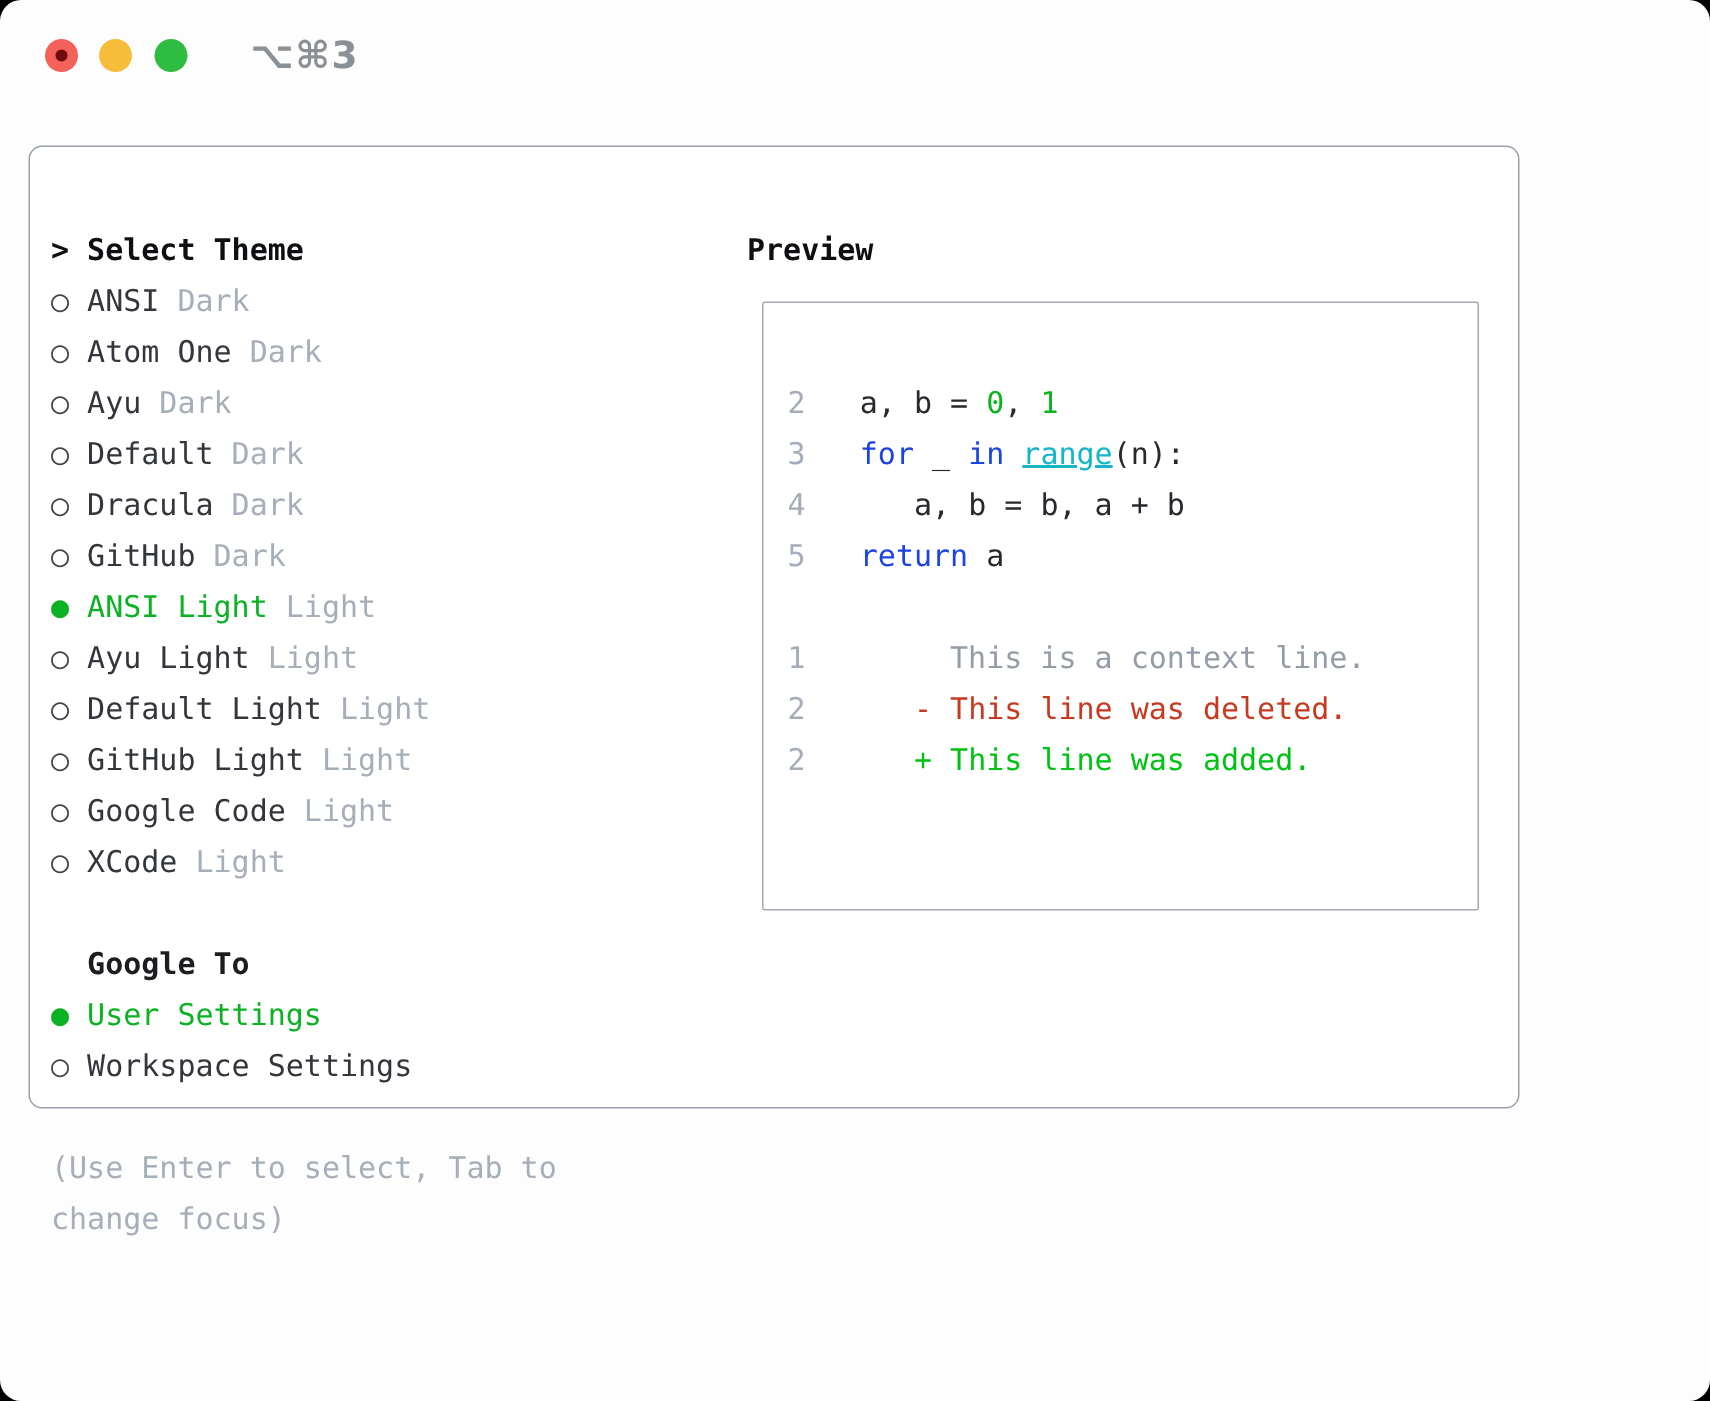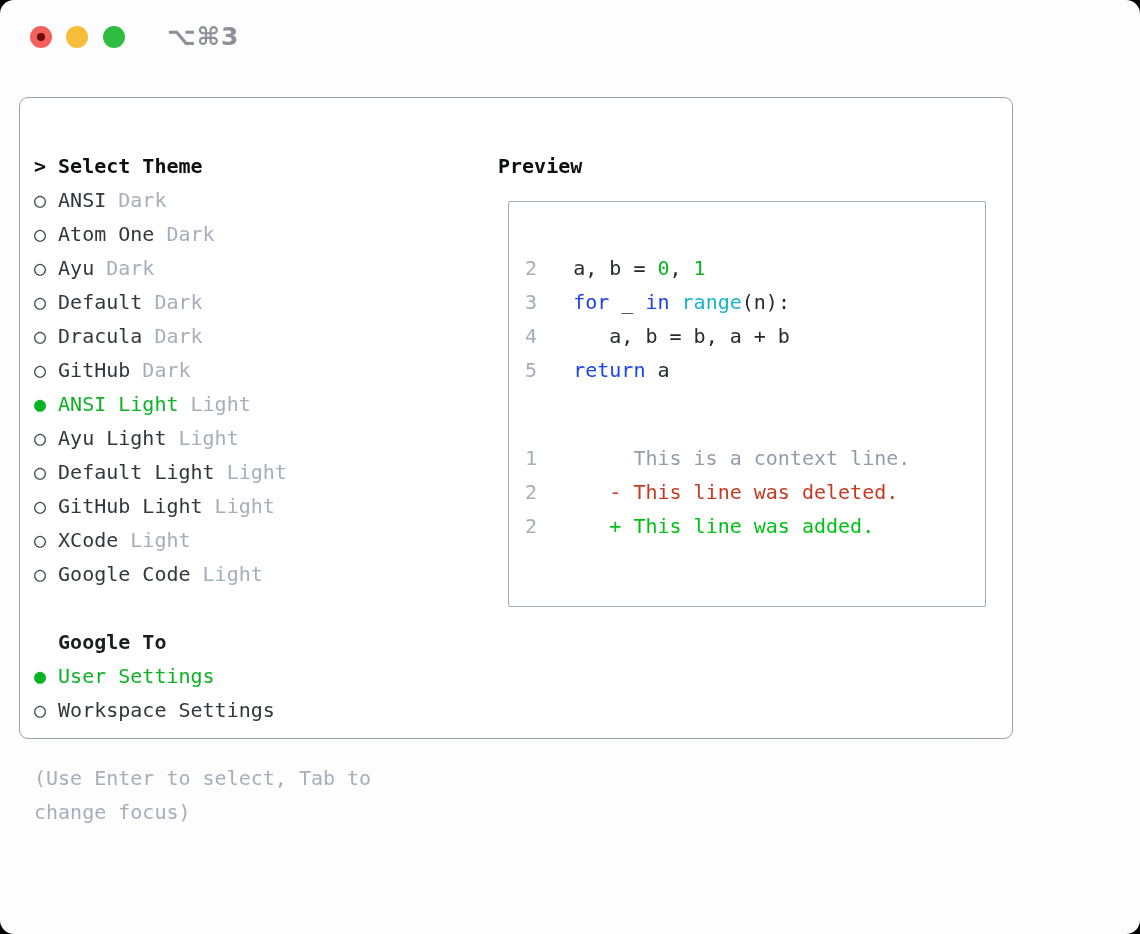--- a/index.html
+++ b/index.html
@@ -48,24 +48,24 @@
   .row.section{color:#1b1d21;padding-left:2ch;font-weight:600;}
   .row.help{color:var(--muted);}
   
   .preview-title{position:absolute;left:478px;top:51px;text-align:right;}
   .preview-box{
     position:absolute;left:488px;top:103px;width:478px;height:406px;
     background:#fff;border:1.5px solid var(--preview-border);border-radius:2px;
     overflow:hidden;
   }
   .code{padding:49px 0 0 16px;}
-  .diff{margin-top:54px;}
+  .diff{margin-top:34px;}
   .seg-ln{color:var(--line-number);}
   .seg-kw{color:var(--keyword);}
-  .seg-fn{color:var(--function);}
+  .seg-fn{color:var(--function);text-decoration:underline;}
   .seg-num{color:var(--number-literal);}
   .seg-pl{color:var(--code-text);}
   .seg-ctx{color:var(--context);}
   .seg-del{color:var(--diff-deleted);text-align:center;}
   .seg-add{color:var(--diff-added);}
 </style>
 </head>
 <body>
 
 <div class="sheet">
@@ -85,22 +85,22 @@
           <div class="row item"><span class="marker">○</span><span class="label">ANSI</span><span class="suffix">Dark</span></div>
           <div class="row item"><span class="marker">○</span><span class="label">Atom One</span><span class="suffix">Dark</span></div>
           <div class="row item"><span class="marker">○</span><span class="label">Ayu</span><span class="suffix">Dark</span></div>
           <div class="row item"><span class="marker">○</span><span class="label">Default</span><span class="suffix">Dark</span></div>
           <div class="row item"><span class="marker">○</span><span class="label">Dracula</span><span class="suffix">Dark</span></div>
           <div class="row item"><span class="marker">○</span><span class="label">GitHub</span><span class="suffix">Dark</span></div>
           <div class="row item selected"><span class="marker">●</span><span class="label">ANSI Light</span><span class="suffix">Light</span></div>
           <div class="row item"><span class="marker">○</span><span class="label">Ayu Light</span><span class="suffix">Light</span></div>
           <div class="row item"><span class="marker">○</span><span class="label">Default Light</span><span class="suffix">Light</span></div>
           <div class="row item"><span class="marker">○</span><span class="label">GitHub Light</span><span class="suffix">Light</span></div>
+          <div class="row item"><span class="marker">○</span><span class="label">Google Code</span><span class="suffix">Light</span></div>
           <div class="row item"><span class="marker">○</span><span class="label">XCode</span><span class="suffix">Light</span></div>
-          <div class="row item"><span class="marker">○</span><span class="label">Google Code</span><span class="suffix">Light</span></div>
         </div>
       <div class="row"></div>
       <div class="row section">Google To</div>
       <div id="apply-list">
           <div class="row item selected"><span class="marker">●</span><span class="label">User Settings</span></div>
           <div class="row item"><span class="marker">○</span><span class="label">Workspace Settings</span></div>
         </div>
       <div class="row"></div>
       <div id="help-lines">
           <div class="row help">(Use Enter to select, Tab to</div>

